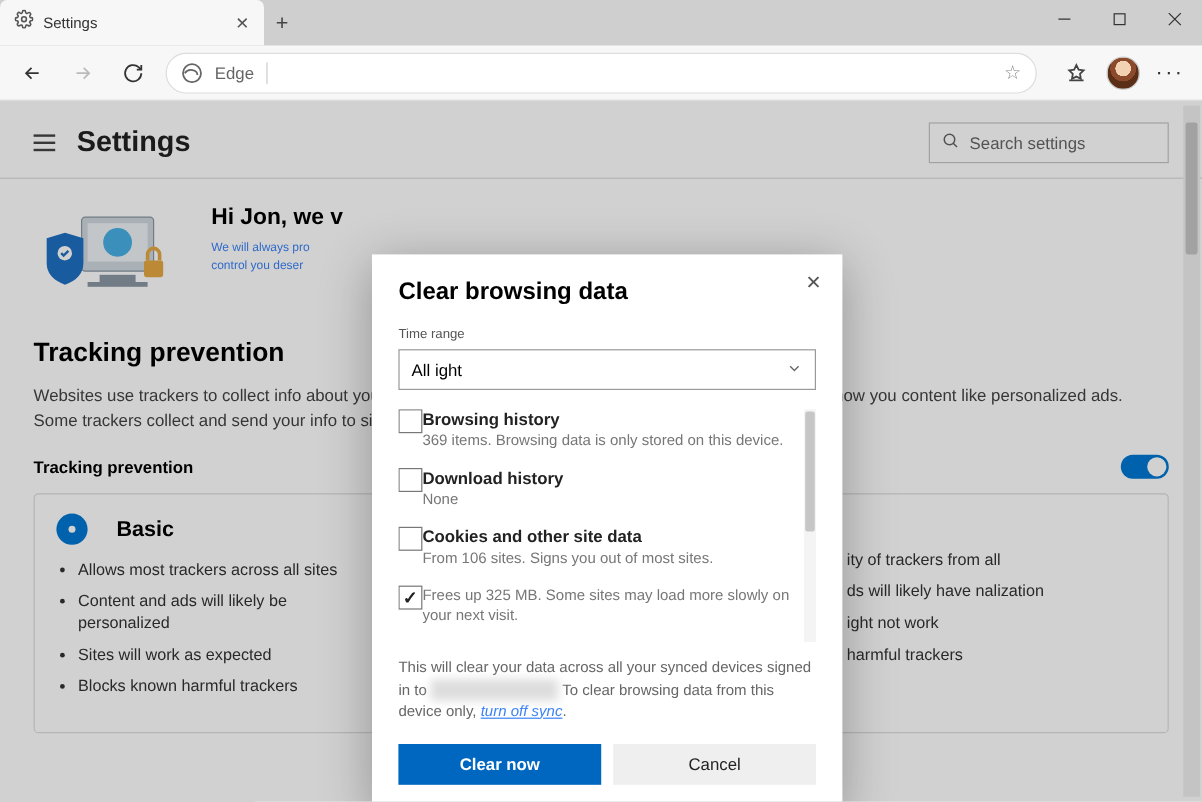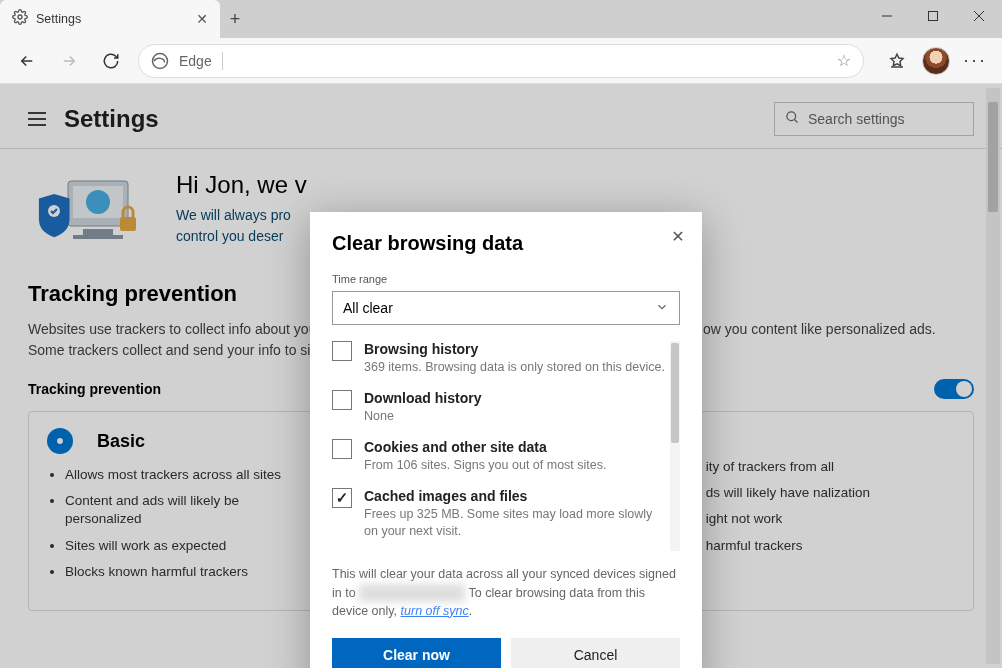--- a/index.html
+++ b/index.html
@@ -33,22 +33,22 @@
 .overlay-dim { position:absolute; inset:0; background: rgba(0,0,0,0.18); }
 
 .page { padding: 18px 28px; }
 .page-header { display:flex; align-items:center; gap: 18px; margin-bottom: 12px; }
 .page-title { font-size: 24px; font-weight: 600; color: #222; }
 .search-settings { margin-left:auto; width: 200px; height: 34px; border:1px solid #c6c6c6; background:#fff; display:flex; align-items:center; padding:0 10px; gap:8px; color:#666; font-size: 14px; }
 .divider { height:1px; background:#ddd; margin: 6px -28px 22px; }
 
 .hero { display:flex; gap: 28px; align-items:flex-start; margin-bottom: 30px; }
 .hero-img { width: 120px; height: 80px; position: relative; }
-.hero-text h2 { font-size: 24px; font-weight: 400; margin-bottom: 6px;}
-.hero-text p { font-size: 14px; color:#0c4a6e; line-height: 1.5; }
+.hero-text h2 { font-size: 19px; font-weight: 700; margin-bottom: 6px;}
+.hero-text p { font-size: 10px; color:#3b82f6; line-height: 1.5; }
 
 .section-title { font-size: 22px; font-weight: 600; margin-bottom: 12px; }
 .section-desc { font-size: 14px; color:#444; line-height: 1.5; margin-bottom: 18px; }
 
 .toggle-row { display:flex; align-items:center; margin-bottom: 12px; }
 .toggle-label { font-size: 14px; font-weight: 600; }
 .toggle { margin-left:auto; width: 40px; height: 20px; background:#0078d4; border-radius: 10px; position: relative; }
 .toggle::after { content:""; position:absolute; right:2px; top:2px; width:16px; height:16px; background:#fff; border-radius:50%; }
 
 .cards { display:flex; gap: 14px; }
@@ -63,21 +63,21 @@
 .scrollbar { position:absolute; right:2px; top:4px; width:14px; height: calc(100% - 8px); background:#f0f0f0; }
 .scroll-thumb { position:absolute; top:14px; left:2px; width:10px; height:110px; background:#c6c6c6; border-radius:2px; }
 
 
 .modal { position:absolute; left:310px; top:128px; width:392px; background:#fff; box-shadow: 0 8px 40px rgba(0,0,0,0.3); padding: 20px 22px 22px; z-index: 10; }
 .modal-close { position:absolute; right:14px; top:14px; width:20px; height:20px; display:flex; align-items:center; justify-content:center; color:#555; font-size:16px;}
 .modal-title { font-size: 20px; font-weight: 600; margin-bottom: 18px; }
 .modal-label { font-size: 11px; color:#555; margin-bottom: 6px; }
 .modal-select { width:100%; height: 34px; border:1px solid #999; display:flex; align-items:center; padding: 0 10px; font-size: 14px; justify-content:space-between; margin-bottom: 16px; }
 .modal-list { position:relative; max-height: 220px; overflow:hidden; padding-right:12px; }
-.modal-item { display:flex; gap:12px; margin-bottom: 14px; }
+.modal-item { display:flex; margin-bottom: 14px; }
 .checkbox { width:20px; height:20px; border:1.5px solid #777; flex-shrink:0; display:flex; align-items:center; justify-content:center; }
 .checkbox.checked::after { content:"✓"; font-size:15px; color:#222; font-weight:bold; }
 .item-text .item-title { font-size: 14px; font-weight:600; color:#222; margin-bottom: 2px; }
 .item-text .item-sub { font-size: 12.5px; color:#777; line-height:1.35; }
 .modal-scroll { position:absolute; right:0; top:0; width:10px; height:210px; background:#f4f4f4;}
 .modal-scroll-thumb { position:absolute; top:2px; left:1px; width:8px; height:100px; background:#c6c6c6; border-radius:2px;}
 .modal-note { font-size: 12.5px; color:#666; line-height:1.45; margin-top:12px; margin-bottom: 18px;}
 .modal-note a { color:#3b82f6; text-decoration:underline;font-style:italic; }
 .blur { filter: blur(4px); display: inline-block; background:#ddd; color:transparent; user-select:none; }
 .modal-buttons { display:flex; gap: 10px; }
@@ -246,21 +246,21 @@
     <div class="scroll-thumb"></div>
   </div>
 
   <div class="overlay-dim"></div>
 
   <div class="modal">
     <div class="modal-close">✕</div>
     <div class="modal-title">Clear browsing data</div>
     <div class="modal-label">Time range</div>
     <div class="modal-select">
-      <span>All clear</span>
+      <span>All ight</span>
       <span><svg width="14" height="14" viewBox="0 0 24 24" fill="none" stroke="#666" stroke-width="2">
             <path d="M6 9l6 6 6-6"></path>
           </svg></span>
     </div>
 
     <div class="modal-list">
       <div class="modal-item">
         <div class="checkbox"></div>
         <div class="item-text">
           <div class="item-title">Browsing history</div>
@@ -277,21 +277,20 @@
       <div class="modal-item">
         <div class="checkbox"></div>
         <div class="item-text">
           <div class="item-title">Cookies and other site data</div>
           <div class="item-sub">From 106 sites. Signs you out of most sites.</div>
         </div>
       </div>
       <div class="modal-item">
         <div class="checkbox checked"></div>
         <div class="item-text">
-          <div class="item-title">Cached images and files</div>
           <div class="item-sub">Frees up 325 MB. Some sites may load more slowly on your next visit.</div>
         </div>
       </div>
       <div class="modal-scroll">
         <div class="modal-scroll-thumb"></div>
       </div>
     </div>
 
     <div class="modal-note">
       <span>This will clear your data across all your synced devices signed in to </span><span class="blur">xxxxxxxxxxxxxxxxx</span><span> To clear browsing data from this device only, </span><a href="#">turn off sync</a><span>.</span>

